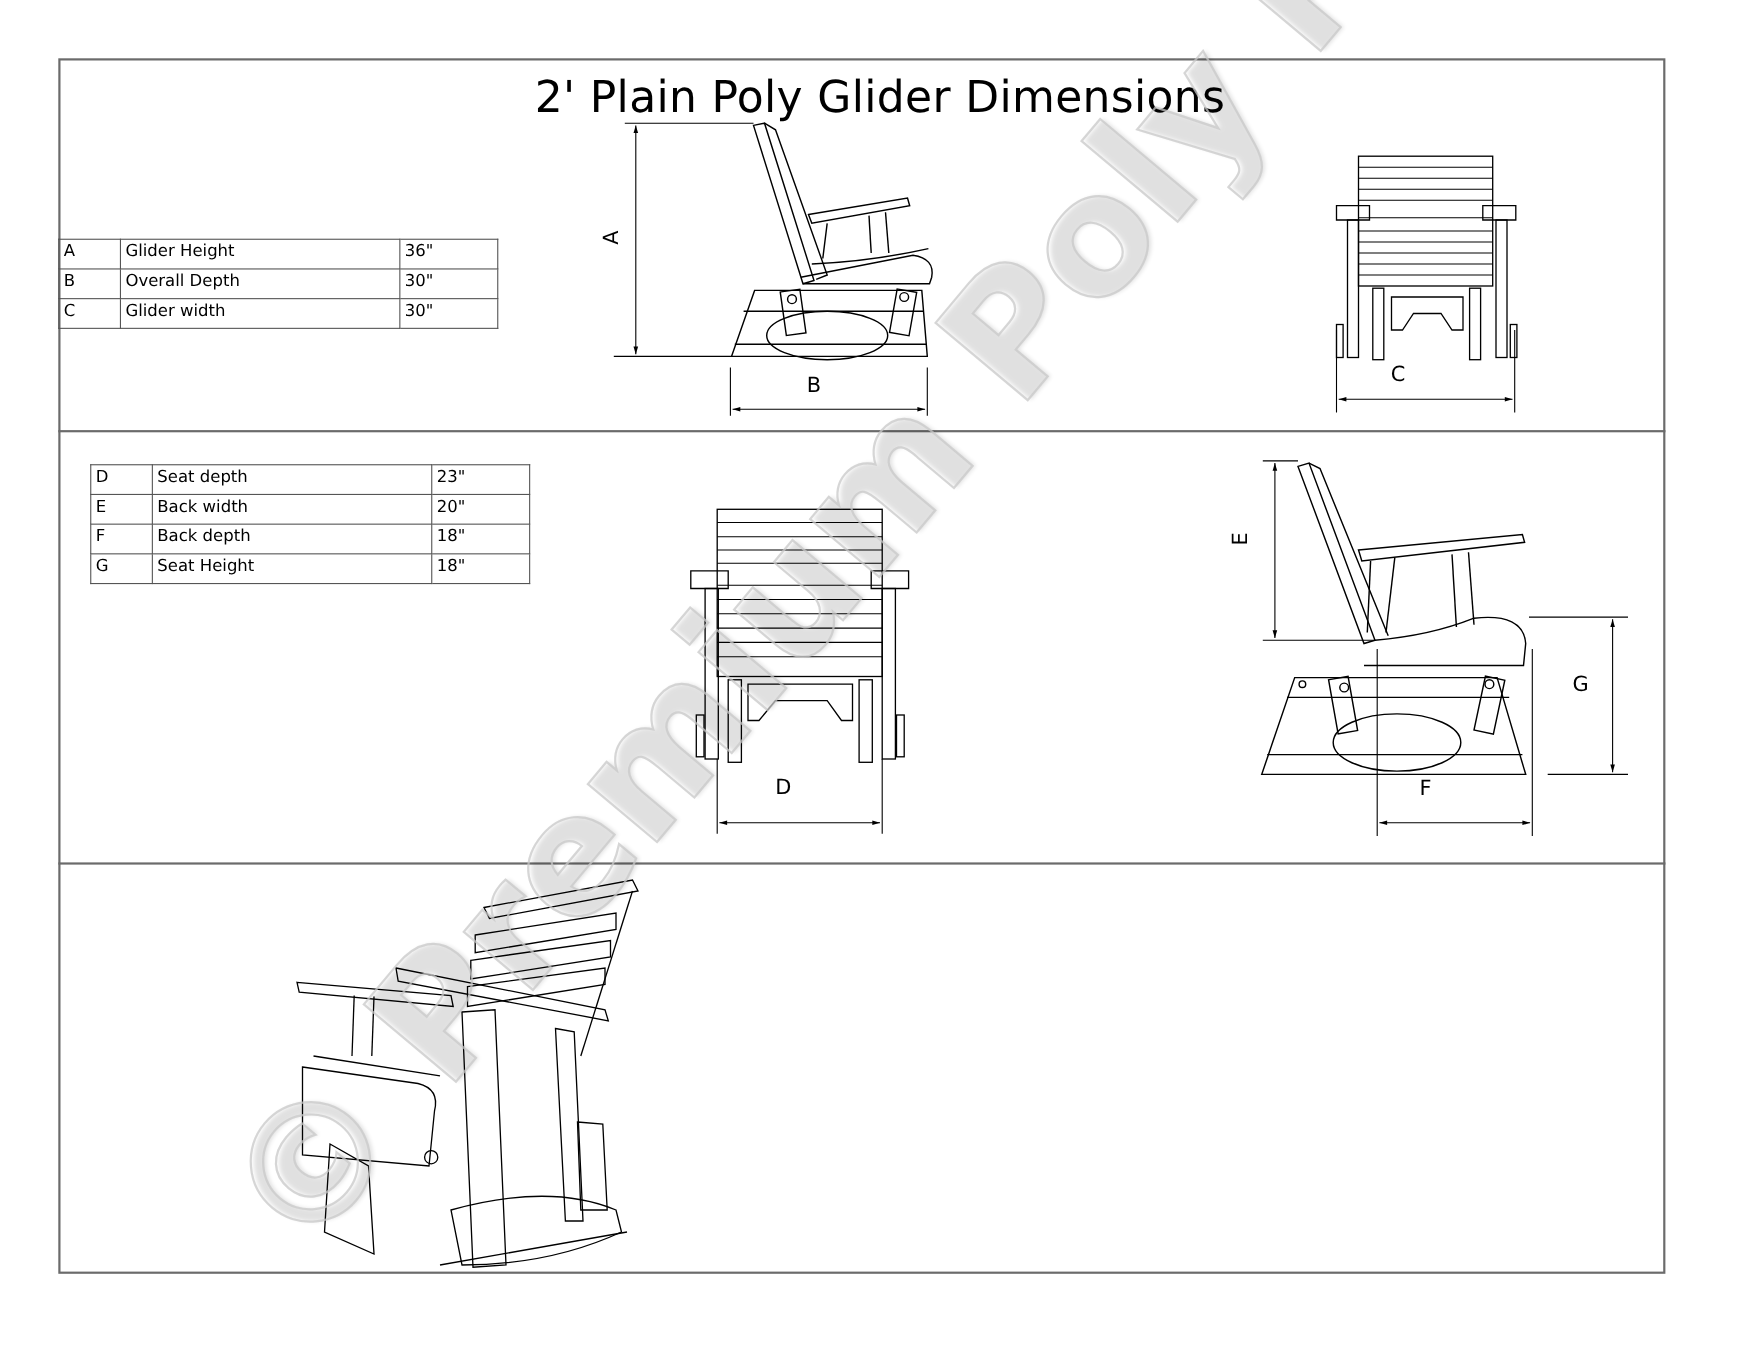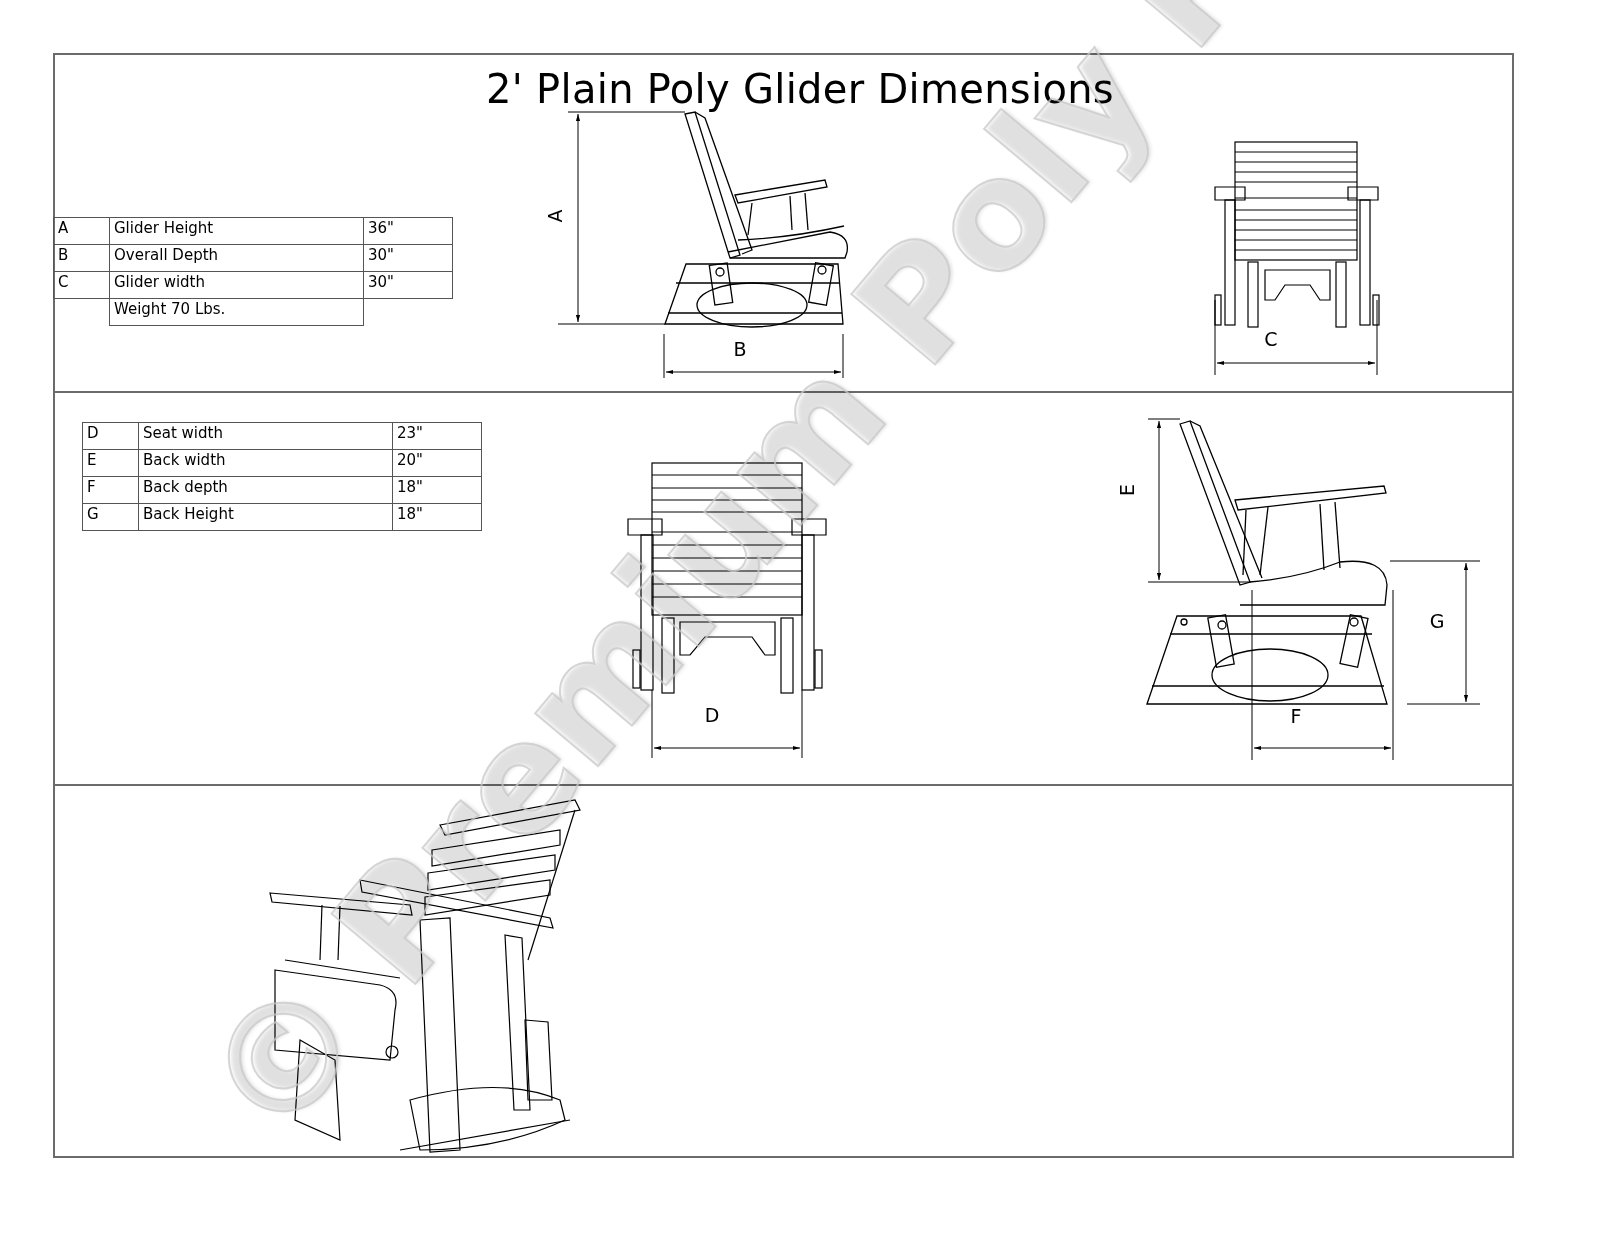--- a/index.html
+++ b/index.html
@@ -35,48 +35,43 @@
   <tr>
     <td>B</td>
     <td>Overall Depth</td>
     <td>30"</td>
   </tr>
   <tr>
     <td>C</td>
     <td>Glider width</td>
     <td>30"</td>
   </tr>
-  <tr>
-    <td class="empty" style="border:none;"></td>
-    <td>Weight 70 Lbs.</td>
-    <td style="border:none;"></td>
-  </tr>
 </tbody>
   </table>
 
 <table class="spec" style="left:82px; top:422px;">
   <tbody>
       <tr>
     <td style="width:47px">D</td>
-    <td style="width:245px">Seat width</td>
+    <td style="width:245px">Seat depth</td>
     <td style="width:80px">23"</td>
   </tr>
   <tr>
     <td>E</td>
     <td>Back width</td>
     <td>20"</td>
   </tr>
   <tr>
     <td>F</td>
     <td>Back depth</td>
     <td>18"</td>
   </tr>
   <tr>
     <td>G</td>
-    <td>Back Height</td>
+    <td>Seat Height</td>
     <td>18"</td>
   </tr>
 </tbody>
   </table>
 
 <svg class="svgwrap" viewBox="0 0 1600 1236">
   <defs>
     <marker id="arr" viewBox="0 0 10 10" refX="10" refY="5" markerWidth="9" markerHeight="7" orient="auto-start-reverse">
       <path d="M0,2 L10,5 L0,8 z" fill="#000"></path>
     </marker>

